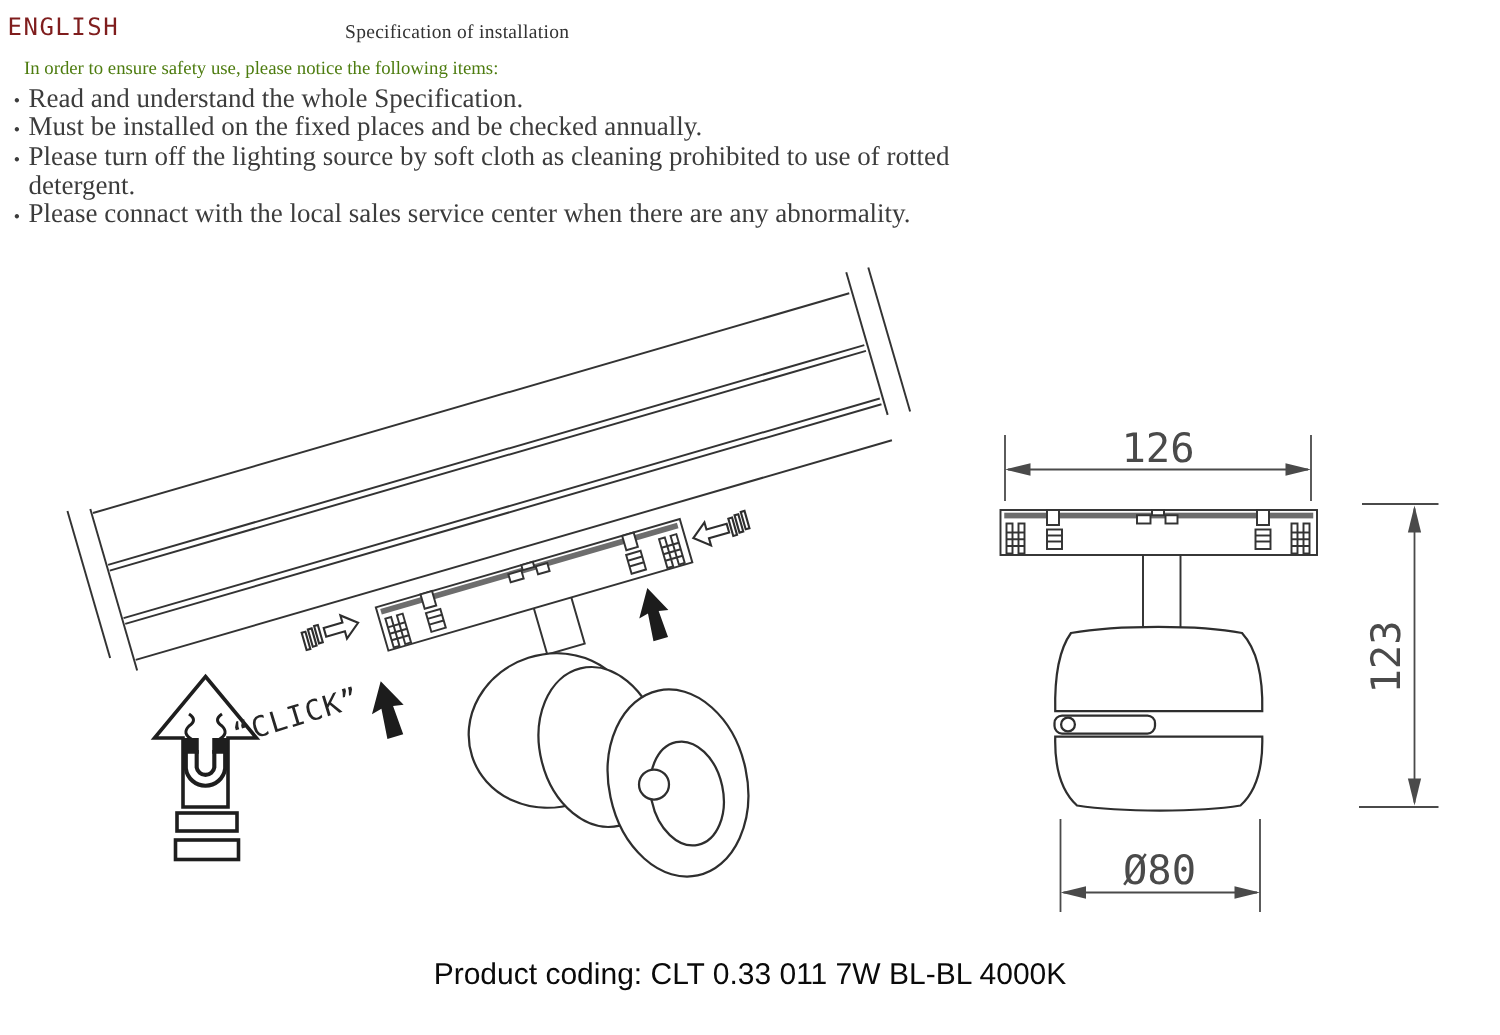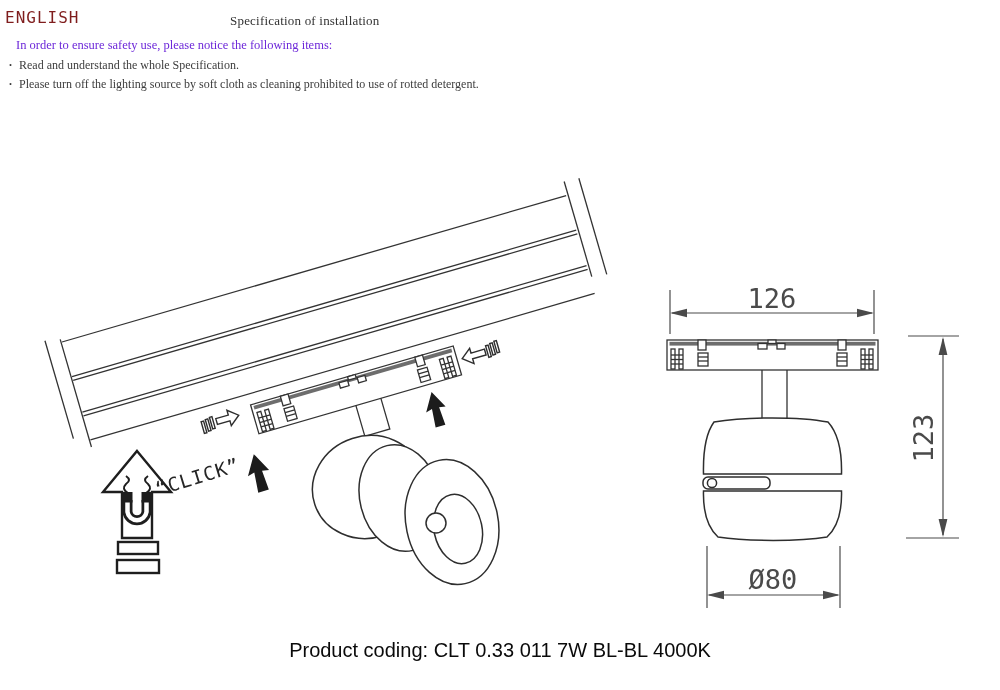--- a/index.html
+++ b/index.html
@@ -11,25 +11,25 @@
     position:absolute;left:5px;top:8px;
     font-family:"DejaVu Sans Mono", monospace;
     font-size:16px;letter-spacing:1px;color:#7f1d1d;
   }
   .spec-title{
     position:absolute;left:230px;top:13px;
     font-size:13px;color:#333;letter-spacing:0.2px;
   }
   .intro{
     position:absolute;left:16px;top:38px;
-    font-size:12.5px;color:#6d28d9;
+    font-size:12.5px;color:#4d7c0f;
   }
   .safety-list{
     position:absolute;left:8px;top:56px;margin:0;padding:0;list-style:none;
-    font-size:12px;color:#3c3c3c;width:700px;
+    font-size:18px;color:#3c3c3c;width:700px;
   }
   .safety-list li{
     position:relative;padding-left:11px;line-height:19.3px;
   }
   .safety-list li::before{
     content:".";position:absolute;left:1px;top:-3px;font-weight:bold;color:#3c3c3c;
   }
   .diagram-svg{position:absolute;left:0;top:0;}
   .product-coding{
     position:absolute;left:0;top:639px;width:1000px;text-align:center;
@@ -44,21 +44,23 @@
 </style>
 </head>
 <body>
 
 <div class="lang">ENGLISH</div>
 <div class="spec-title">Specification of installation</div>
 <div class="intro">In order to ensure safety use, please notice the following items:</div>
 
 <ul class="safety-list">
   <li>Read and understand the whole Specification.</li>
+  <li>Must be installed on the fixed places and be checked annually.</li>
   <li>Please turn off the lighting source by soft cloth as cleaning prohibited to use of rotted detergent.</li>
+  <li>Please connact with the local sales service center when there are any abnormality.</li>
 </ul>
 
 <svg class="diagram-svg" width="1000" height="690" viewBox="0 0 1000 690" xmlns="http://www.w3.org/2000/svg">
   <defs>
 
     <g id="adapterbar" stroke="#333" stroke-width="1.3" fill="none">
       <rect x="0" y="2" width="211" height="30" fill="#ffffff"></rect>
       <rect x="2.5" y="3.8" width="206" height="3.8" fill="#6d6d6d" stroke="none"></rect>
 
       <rect x="4" y="11" width="4" height="20"></rect>

